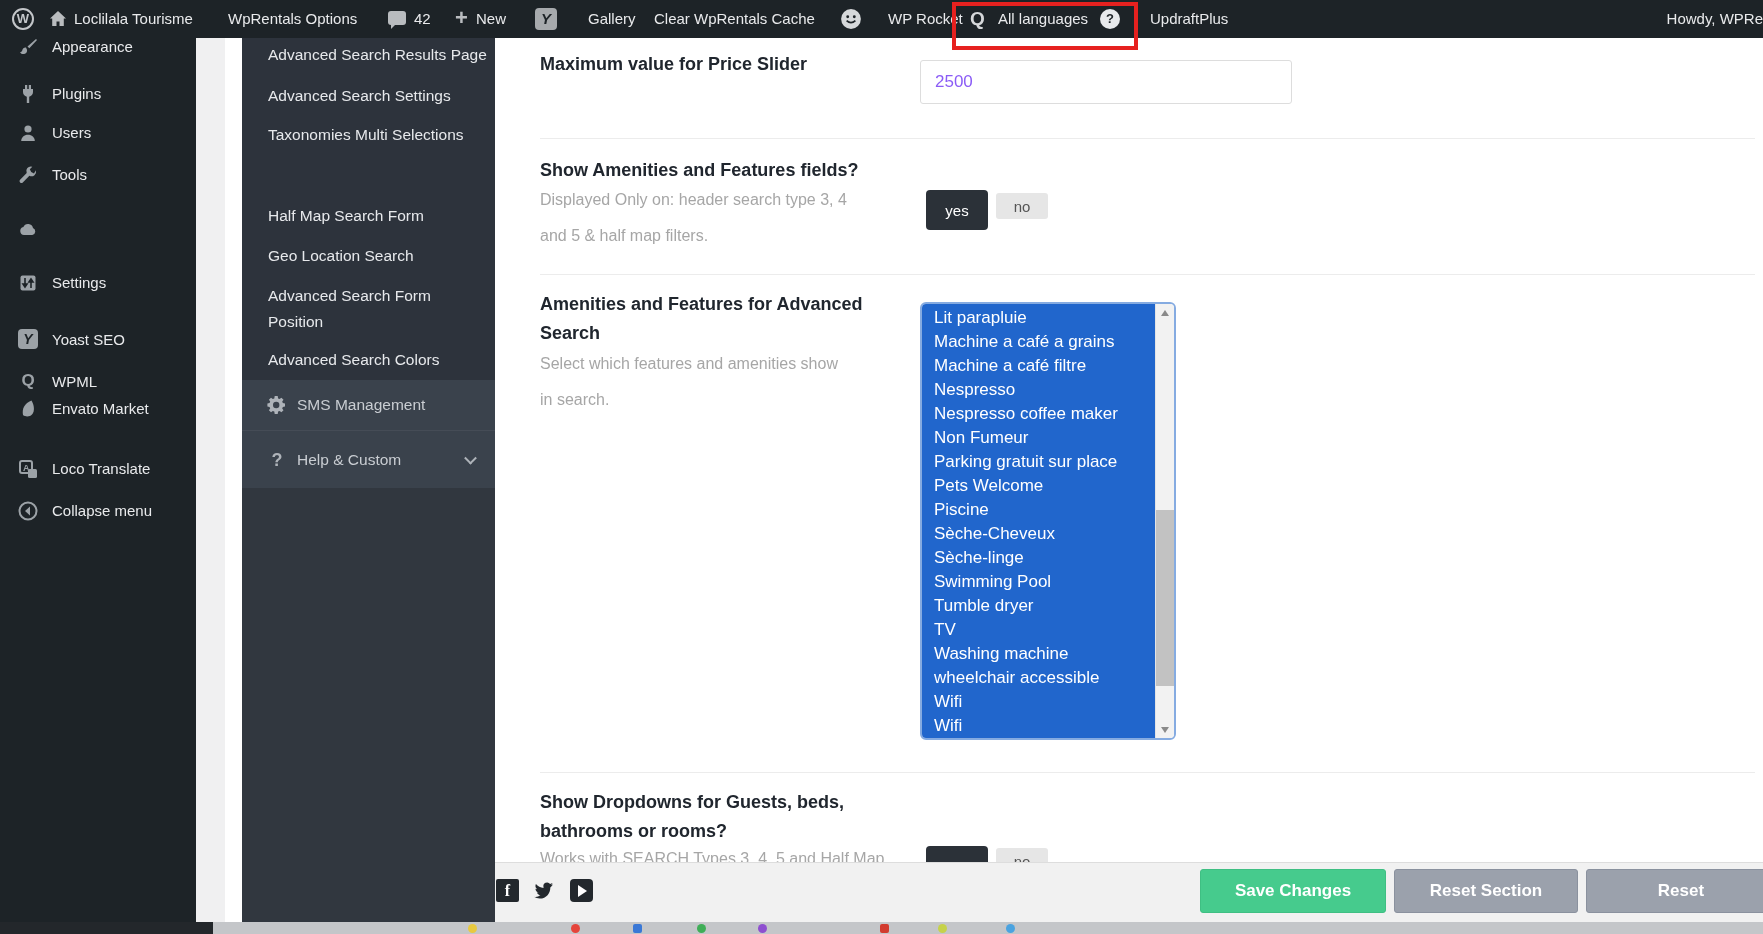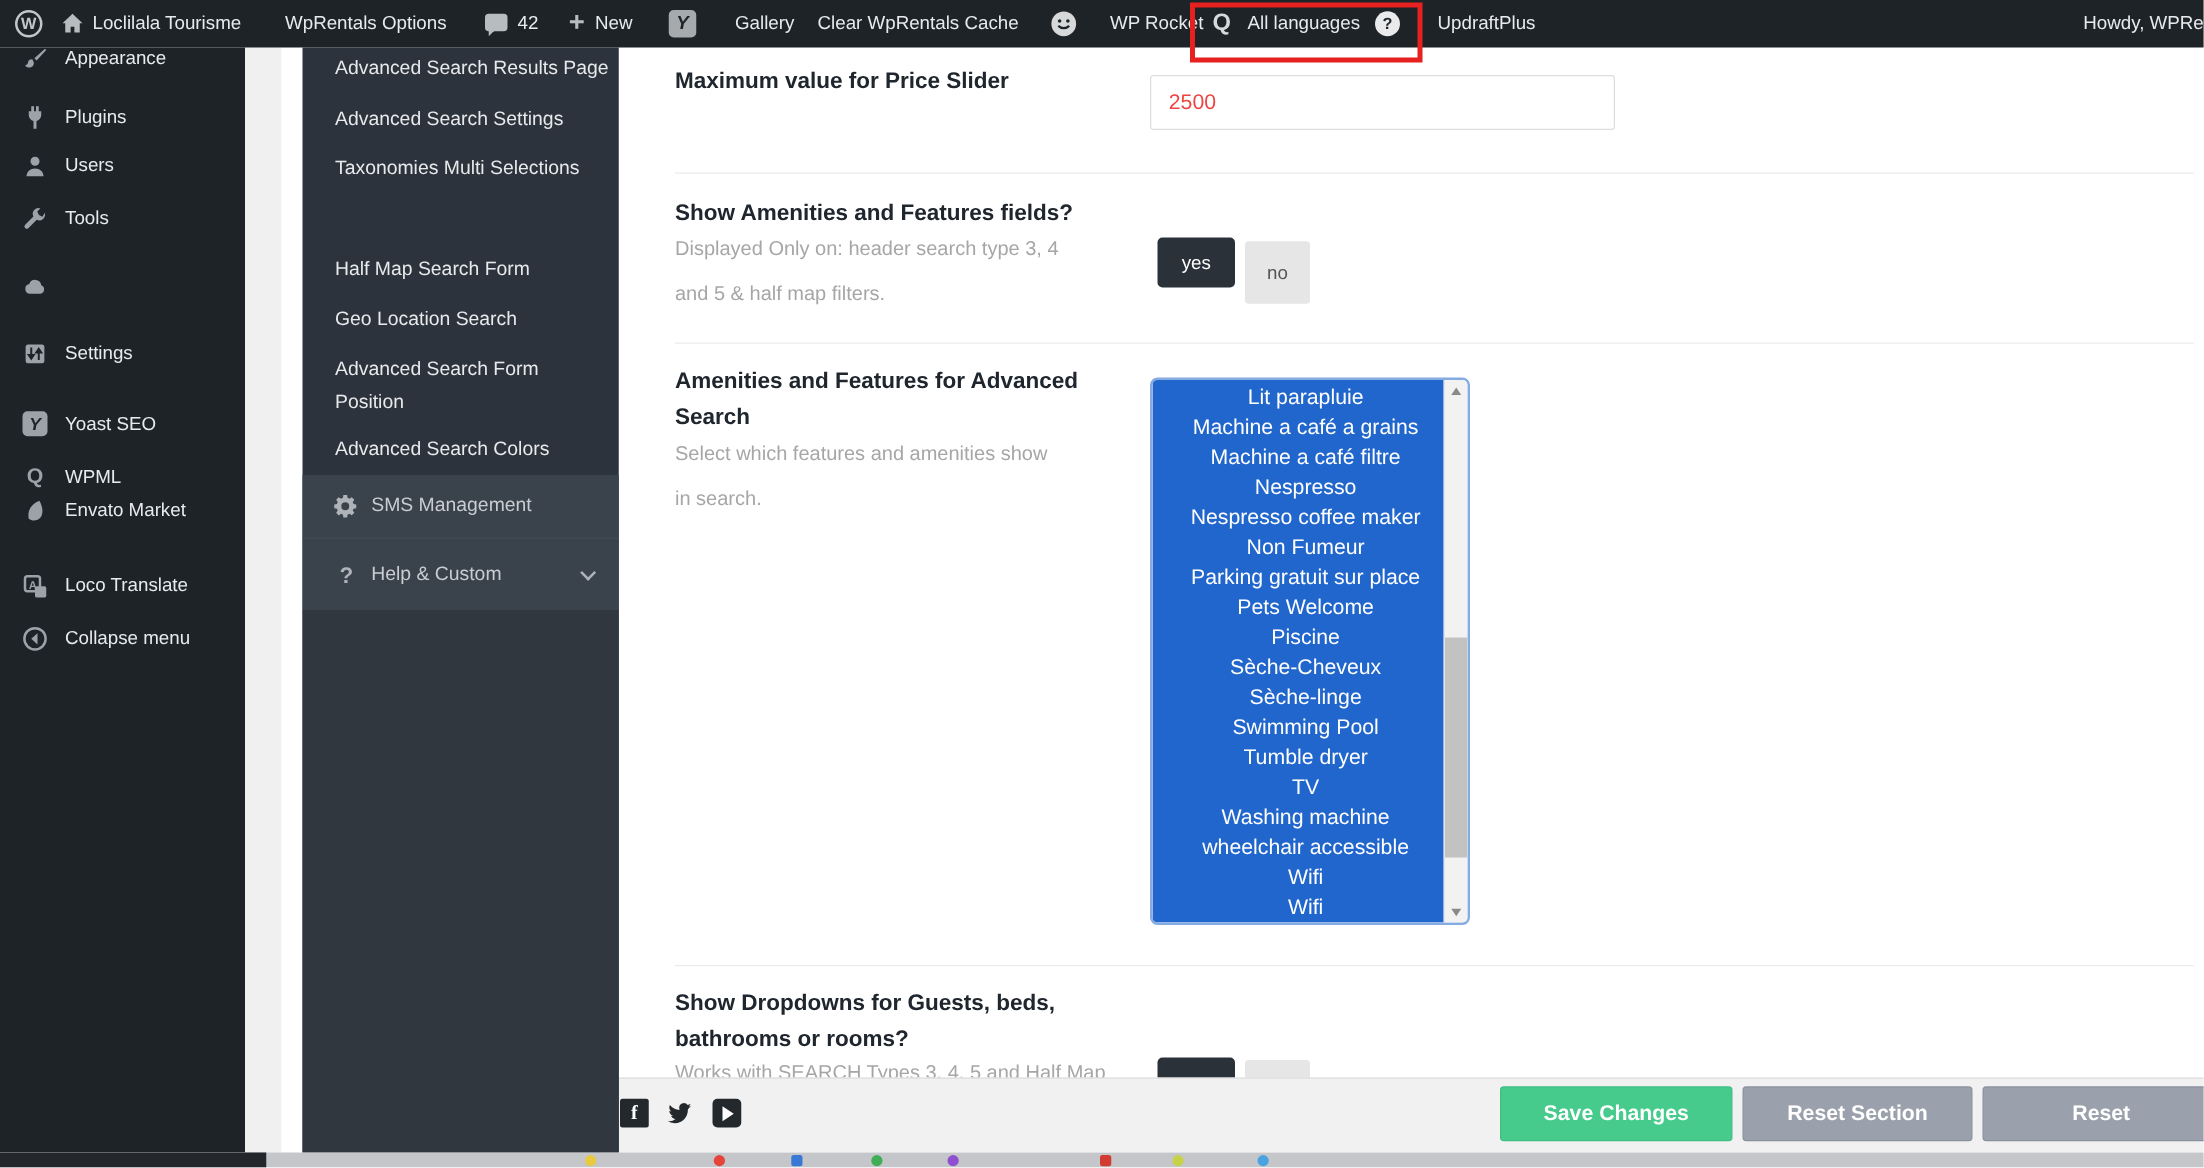--- a/index.html
+++ b/index.html
@@ -36,27 +36,27 @@
   .on-sub .sic { position:absolute; left:25px; top:50%; transform:translateY(-50%); width:20px; height:20px; fill:#aeb3b9; color:#aeb3b9; text-align:center; }
   .on-sub .slbl { margin-left:55px; }
   .chev { position:absolute; right:20px; top:50%; width:9px; height:9px; border-right:2px solid #aeb3b9; border-bottom:2px solid #aeb3b9; transform:translateY(-70%) rotate(45deg); }
   .on-filler { position:absolute; left:0; top:450px; bottom:0; width:253px; background:#31373f; }
 
   
   .content { position:absolute; left:478px; top:38px; width:1285px; height:884px; background:#fff; overflow:hidden; z-index:1; }
   .h3 { position:absolute; left:62px; font-size:18px; font-weight:bold; color:#20262e; line-height:29px; }
   .desc { position:absolute; left:62px; font-size:16px; color:#a6a6a6; line-height:36px; }
   .divider { position:absolute; left:62px; width:1215px; border-top:1px solid #ececec; }
-  .txt-input { position:absolute; left:442px; top:22px; width:372px; height:44px; border:1px solid #ddd; border-radius:3px; padding:0 14px; font-size:17px; color:#ef4444; font-family:inherit; background:#fff; }
+  .txt-input { position:absolute; left:442px; top:22px; width:372px; height:44px; border:1px solid #ddd; border-radius:3px; padding:0 14px; font-size:17px; color:#8b5cf6; font-family:inherit; background:#fff; }
   .btn-yes { position:absolute; width:62px; height:40px; background:#2b3138; color:#fff; border:none; border-radius:4px; font-size:15px; font-family:inherit; cursor:pointer; }
-  .btn-no { position:absolute; width:52px; height:50px; background:#e6e6e6; color:#555; border:none; border-radius:3px; font-size:15px; font-family:inherit; cursor:pointer; }
+  .btn-no { position:absolute; width:52px; height:26px; background:#e6e6e6; color:#555; border:none; border-radius:3px; font-size:15px; font-family:inherit; cursor:pointer; }
 
   
   .listbox { position:absolute; left:442px; top:264px; width:256px; height:438px; border:2px solid #85abe1; border-radius:6px; display:flex; overflow:hidden; background:#fff; }
-  .lb-opts { flex:1; background:#2166cc; padding-top:2px; overflow:hidden;text-align:center; }
+  .lb-opts { flex:1; background:#2166cc; padding-top:2px; overflow:hidden; }
   .lb-opt { height:24px; line-height:24px; padding-left:12px; color:#fff; font-size:17px; white-space:nowrap; overflow:hidden; cursor:default; }
   .lb-sb { width:19px; background:#f2f2f2; position:relative; border-left:1px solid #e4e4e4; }
   .lb-sb .arr-up, .lb-sb .arr-dn { position:absolute; left:0; width:100%; height:18px; cursor:pointer; }
   .arr-up { top:0; } .arr-dn { bottom:0; }
   .arr-up:after { content:''; position:absolute; left:50%; top:6px; margin-left:-4px; border:4px solid transparent; border-bottom:6px solid #8a8a8a; border-top:none; }
   .arr-dn:after { content:''; position:absolute; left:50%; top:7px; margin-left:-4px; border:4px solid transparent; border-top:6px solid #8a8a8a; border-bottom:none; }
   .lb-thumb { position:absolute; left:0; width:100%; top:206px; height:176px; background:#c2c2c2; cursor:pointer; }
 
   
   .bottom-bar { position:absolute; left:0; top:824px; width:1285px; height:60px; background:#f1f1f1; border-top:1px solid #ddd; z-index:5; }

